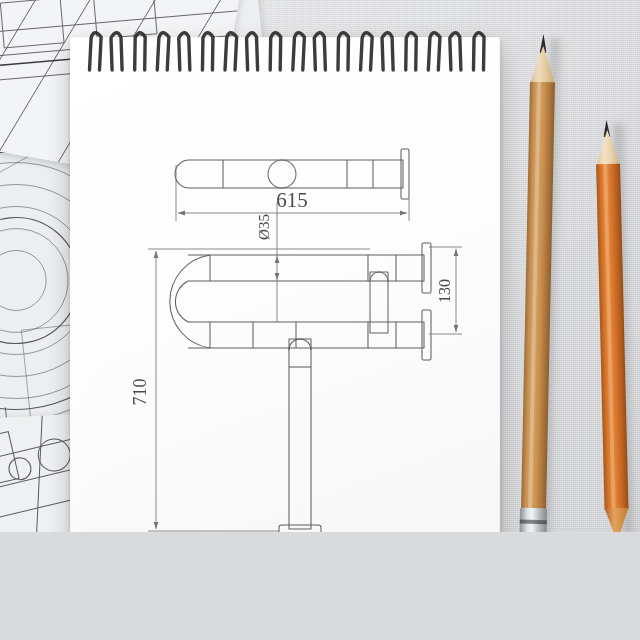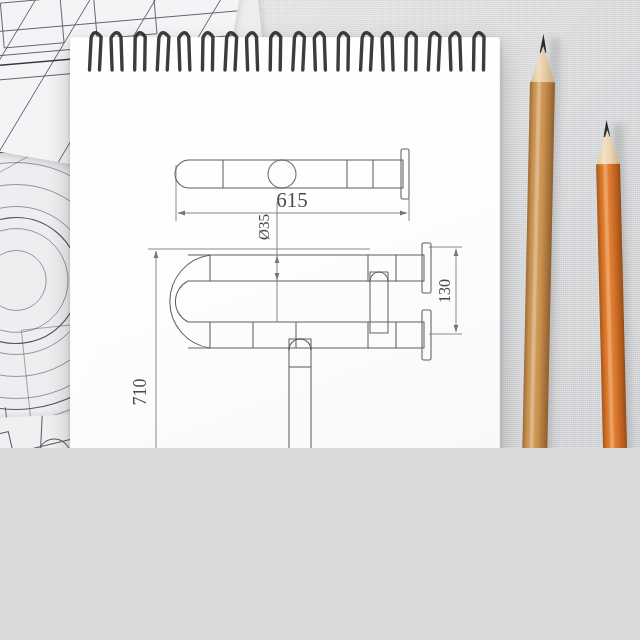--- a/index.html
+++ b/index.html
@@ -2,21 +2,21 @@
 <html><head>
 <meta charset="utf-8">
 <style>
   html,body{margin:0;padding:0;}
   body{
     width:640px;height:640px;overflow:hidden;
     font-family:"Liberation Sans", sans-serif;
     background:#d9dadc;
     position:relative;
   }
-  #stage{position:absolute;inset:0;width:640px;height:448px;overflow:hidden;}
+  #stage{position:absolute;inset:0;width:640px;height:532px;overflow:hidden;}
 
   
   .desk{
     position:absolute;inset:0;
     background:
       linear-gradient(135deg,#e9eaec 0%,#dfe0e2 35%,#d4d5d8 70%,#cfd0d3 100%);
   }
   .desk-tex{
     position:absolute;inset:0;
     background-image:

